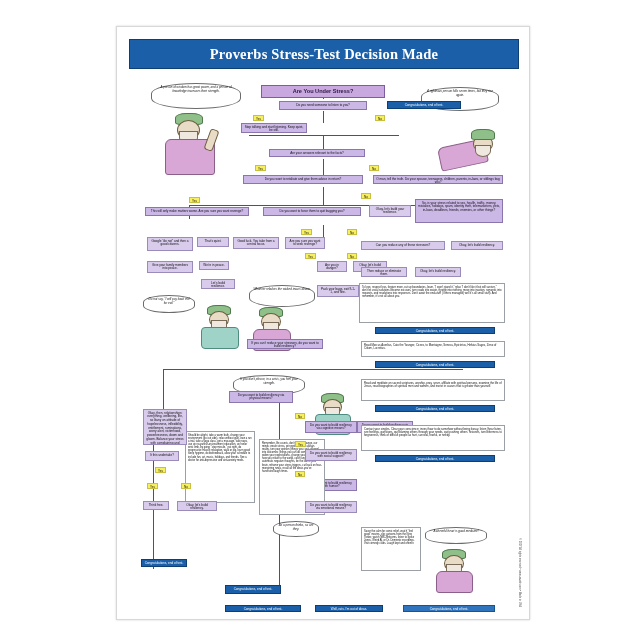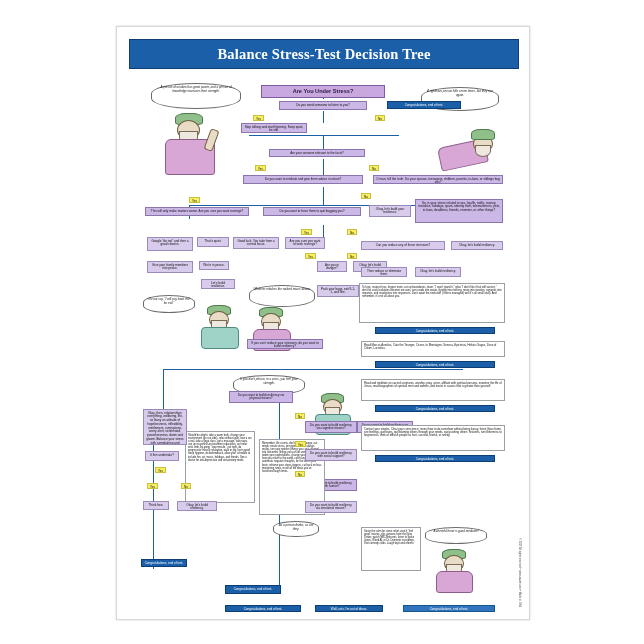--- a/index.html
+++ b/index.html
@@ -80,21 +80,21 @@
   }
 </style>
 </head>
 <body>
 
 <div id="poster">
   <div class="page">
     <div class="inner">
 
       <div class="titlebar">
-        <span class="title">Balance Stress-Test Decision Tree</span>
+        <span class="title">Proverbs Stress-Test Decision Made</span>
       </div>
 
       <div class="line vline" style="left:194px;top:50px;height:10px;"></div>
       <div class="line vline" style="left:194px;top:72px;height:12px;"></div>
       <div class="line vline" style="left:194px;top:96px;height:14px;"></div>
       <div class="line hline" style="left:120px;top:96px;width:150px;"></div>
       <div class="line vline" style="left:194px;top:120px;height:16px;"></div>
       <div class="line vline" style="left:194px;top:148px;height:18px;"></div>
       <div class="line hline" style="left:60px;top:166px;width:270px;"></div>
       <div class="line vline" style="left:60px;top:166px;height:14px;"></div>

